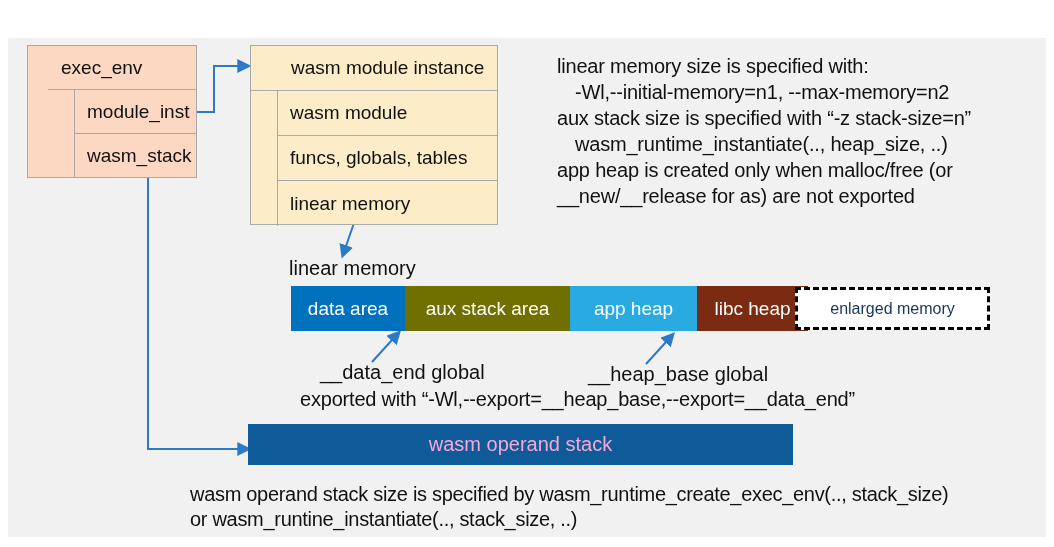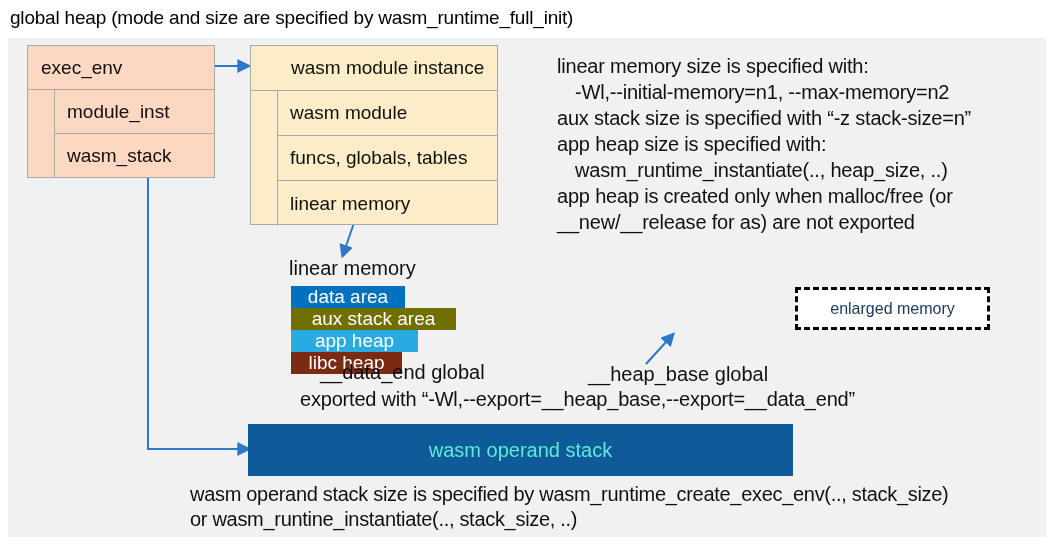--- a/index.html
+++ b/index.html
@@ -12,21 +12,21 @@
     position:absolute; left:10px; top:7px; font-size:19px; color:#000;
     letter-spacing:-0.2px; white-space:nowrap;
   }
   .panel {
     position:absolute; left:8px; top:38px; width:1038px; height:499px;
     background:var(--panel-bg,#f1f1f1);
   }
   .arrows { position:absolute; left:0; top:0; width:1054px; height:547px; pointer-events:none; }
 
   .box { position:absolute; border:1px solid var(--box-border,#a9a9a9); box-sizing:border-box; font-size:19px; }
-  .exec-env { left:27px; top:45px; width:188px; height:133px; background:var(--salmon,#fcd7c2); }
+  .exec-env { left:27px; top:45px; width:170px; height:133px; background:var(--salmon,#fcd7c2);padding-left:20px; }
   .mod-inst { left:250px; top:45px; width:248px; height:180px; background:var(--cream,#fcedc8); }
   .box-header { display:flex; align-items:center; padding-left:13px; border-bottom:1px solid var(--box-border,#a9a9a9); box-sizing:border-box; }
   .exec-env .box-header { height:44px; }
   .mod-inst .box-header { height:45px;padding-left:40px; }
   .box-rows { margin-left:26px; }
   .box-row {
     display:flex; align-items:center; padding-left:12px; box-sizing:border-box;
     border-left:1px solid var(--box-border,#a9a9a9);
     border-bottom:1px solid var(--box-border,#a9a9a9);
     white-space:nowrap;
@@ -34,51 +34,50 @@
   .box-row:last-child { border-bottom:none; }
   .exec-env .box-row { height:44px; }
   .mod-inst .box-row { height:45px; }
 
   .notes { position:absolute; left:533px; top:53px; font-size:20px; line-height:26px; letter-spacing:-0.2px;margin-left:24px; }
   .note-line { white-space:nowrap; }
   .note-line.indent { padding-left:18px; }
 
   .lm-label { position:absolute; left:289px; top:257px; font-size:20px; }
 
-  .membar { position:absolute; left:291px; top:286px; height:45px; display:flex;flex-direction:column; }
+  .membar { position:absolute; left:291px; top:286px; height:45px; display:flex; }
   .seg { display:flex; align-items:center; justify-content:center; color:#fff; font-size:19px; white-space:nowrap; }
   .seg-data { width:114px; background:var(--data-area,#0071bc); }
   .seg-aux  { width:165px; background:var(--aux-stack,#6f7000); }
   .seg-app  { width:127px; background:var(--app-heap,#29abe2); }
   .seg-libc { width:111px; background:var(--libc-heap,#7b2b11); }
   .seg-enlarged {
     position:absolute; left:795px; top:287px; width:195px; height:43px; box-sizing:border-box;
     background:#ffffff; border:3px dashed #000;
     color:var(--enlarged-text,#17365d);
     display:flex; align-items:center; justify-content:center; font-size:16px; white-space:nowrap;
   }
 
   .gl-dataend  { position:absolute; left:320px; top:361px; font-size:20px; white-space:nowrap; }
   .gl-heapbase { position:absolute; left:588px; top:363px; font-size:20px; white-space:nowrap; }
   .gl-exported { position:absolute; left:300px; top:388px; font-size:20px; letter-spacing:-0.2px; white-space:nowrap; }
 
   .opstack {
-    position:absolute; left:248px; top:424px; width:545px; height:52px;
-    background:var(--operand-stack,#0f5b99); color:#5eead4;
+    position:absolute; left:248px; top:424px; width:545px; height:41px;
+    background:var(--operand-stack,#0f5b99); color:#f9a8d4;
     display:flex; align-items:center; justify-content:center; font-size:20px;
   }
   .note-bottom-1 { position:absolute; left:190px; top:483px; font-size:20px; letter-spacing:-0.3px; white-space:nowrap; }
   .note-bottom-2 { position:absolute; left:190px; top:508px; font-size:20px; letter-spacing:-0.3px; white-space:nowrap; }
 </style>
 </head>
 <body>
 
 <div class="page">
 
-  <div class="title">global heap (mode and size are specified by wasm_runtime_full_init)</div>
 
   <div class="panel"></div>
 
   <svg class="arrows" viewBox="0 0 1054 547" xmlns="http://www.w3.org/2000/svg">
     <defs>
       <marker id="ah" viewBox="0 0 6 6" refX="0.3" refY="3" markerWidth="7" markerHeight="7" orient="auto-start-reverse">
         <path d="M0,0 L6,3 L0,6 Z" fill="#2d79c7"></path>
       </marker>
     </defs>
 
@@ -107,21 +106,20 @@
       <div class="box-row">wasm module</div>
       <div class="box-row">funcs, globals, tables</div>
       <div class="box-row">linear memory</div>
     </div>
   </div>
 
   <div class="notes">
     <div class="note-line">linear memory size is specified with:</div>
     <div class="note-line indent">-Wl,--initial-memory=n1, --max-memory=n2</div>
     <div class="note-line">aux stack size is specified with “-z stack-size=n”</div>
-    <div class="note-line">app heap size is specified with:</div>
     <div class="note-line indent">wasm_runtime_instantiate(.., heap_size, ..)</div>
     <div class="note-line">app heap is created only when malloc/free (or</div>
     <div class="note-line">__new/__release for as) are not exported</div>
   </div>
 
   <div class="lm-label">linear memory</div>
   <div class="membar">
     <div class="seg seg-data">data area</div>
     <div class="seg seg-aux">aux stack area</div>
     <div class="seg seg-app">app heap</div>

